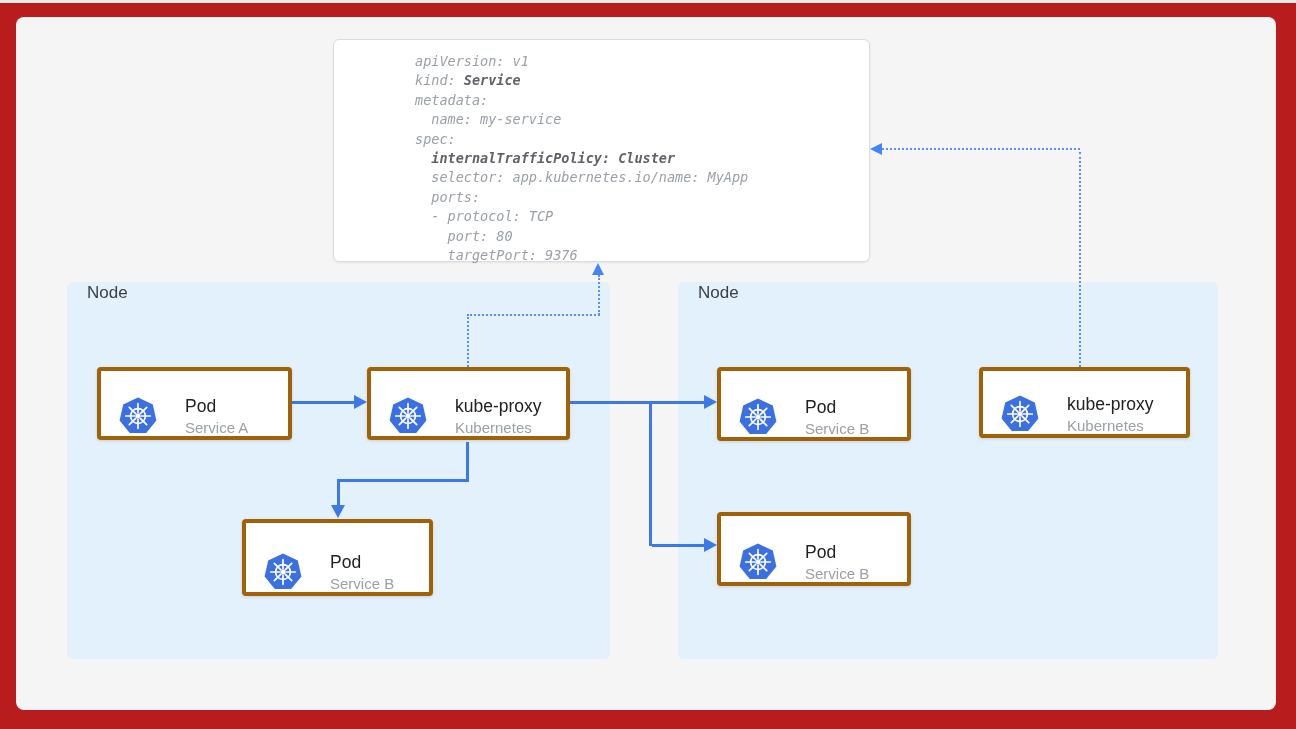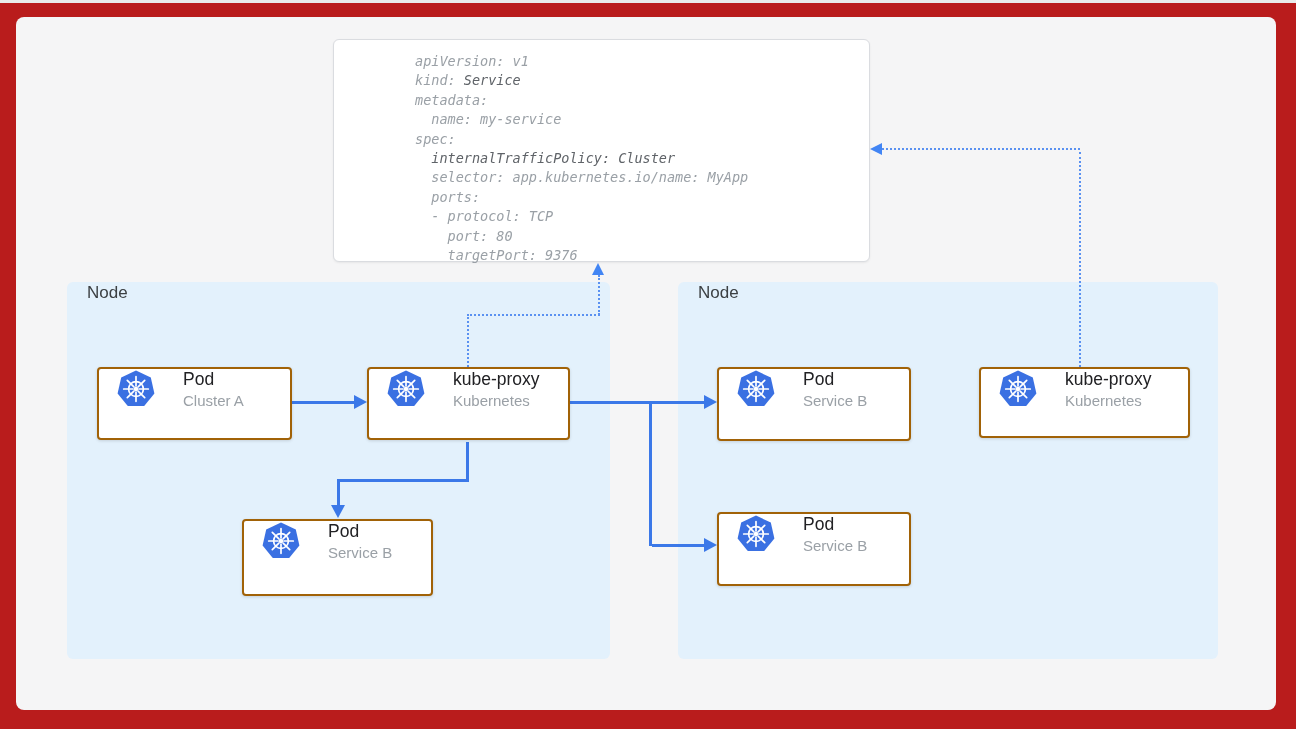--- a/index.html
+++ b/index.html
@@ -11,31 +11,31 @@
   .canvas { position:absolute; left:16px; top:17px; width:1260px; height:693px;
             background:#f5f5f6; border-radius:8px; }
 
   
   .yaml-panel { position:absolute; left:333px; top:39px; width:537px; height:223px;
                 background:#ffffff; border:1px solid #dadce0; border-radius:6px;
                 box-shadow:0 1px 2px rgba(60,64,67,.08); }
   .yaml-code { position:absolute; left:81px; top:12px;
                font-family:"DejaVu Sans Mono", monospace; font-style:italic;
                font-size:13.5px; line-height:19.4px; color:#9aa0a6; white-space:pre; }
-  .yaml-code b { font-weight:normal; color:#5f6368; }
+  .yaml-code b { font-weight:bold; color:#5f6368; }
 
   
   .node { position:absolute; top:282px; height:377px; background:#e3f1fc; border-radius:6px; }
   .node-left  { left:67px;  width:543px; }
   .node-right { left:678px; width:540px; }
   .node-label { position:absolute; left:20px; top:1px; font-size:17px; color:#3c4043; }
 
   
-  .card { position:absolute; background:#ffffff; border:2px solid #a16207; border-radius:4px;
-          box-shadow:0 1px 3px rgba(60,64,67,.18); display:flex; align-items:flex-start;
+  .card { position:absolute; background:#ffffff; border:4px solid #a16207; border-radius:4px;
+          box-shadow:0 1px 3px rgba(60,64,67,.18); display:flex; align-items:flex-end;
           padding-left:17px; }
   .card .kicon { width:40px; height:40px; flex:0 0 40px; }
   .card .ctext { margin-left:27px; }
   .card-title { font-size:17.5px; color:#212124; margin-bottom:2px; }
   .card-subtitle { font-size:15px; color:#9aa0a6; }
 
   .card-pod-a       { left:97px;  top:367px; width:195px; height:73px; }
   .card-kp-left     { left:367px; top:367px; width:203px; height:73px; }
   .card-pod-b-left  { left:242px; top:519px; width:191px; height:77px; }
   .card-pod-b1-right{ left:717px; top:367px; width:194px; height:74px; }
@@ -126,21 +126,21 @@
     <line x1="17" y1="20" x2="7.7" y2="20"></line>
     <line x1="17.9" y1="17.9" x2="11.3" y2="11.3"></line>
     <line x1="20" y1="17" x2="20" y2="7.7"></line>
     <line x1="22.1" y1="17.9" x2="28.7" y2="11.3"></line>
   </g>
   <circle cx="20" cy="20" r="2.3" fill="#ffffff"></circle>
 </svg>
       </span>
     <span class="ctext">
       <div class="card-title">Pod</div>
-      <div class="card-subtitle">Cluster A</div>
+      <div class="card-subtitle">Service A</div>
     </span>
   </div>
 
   <div class="card card-kp-left">
     <span class="kicon">
         <svg style="display: block;" viewBox="0 0 40 40" width="40" height="40" xmlns="http://www.w3.org/2000/svg">
   <polygon points="20,1.5 34.8,8.6 38.4,24.4 28.2,37 11.8,37 1.6,24.4 5.2,8.6" fill="#3a70e2"></polygon>
   <g stroke="#ffffff" fill="none" stroke-width="1.7" stroke-linecap="round">
     <circle cx="20" cy="20" r="7.4"></circle>
     <line x1="23" y1="20" x2="32.3" y2="20"></line>

